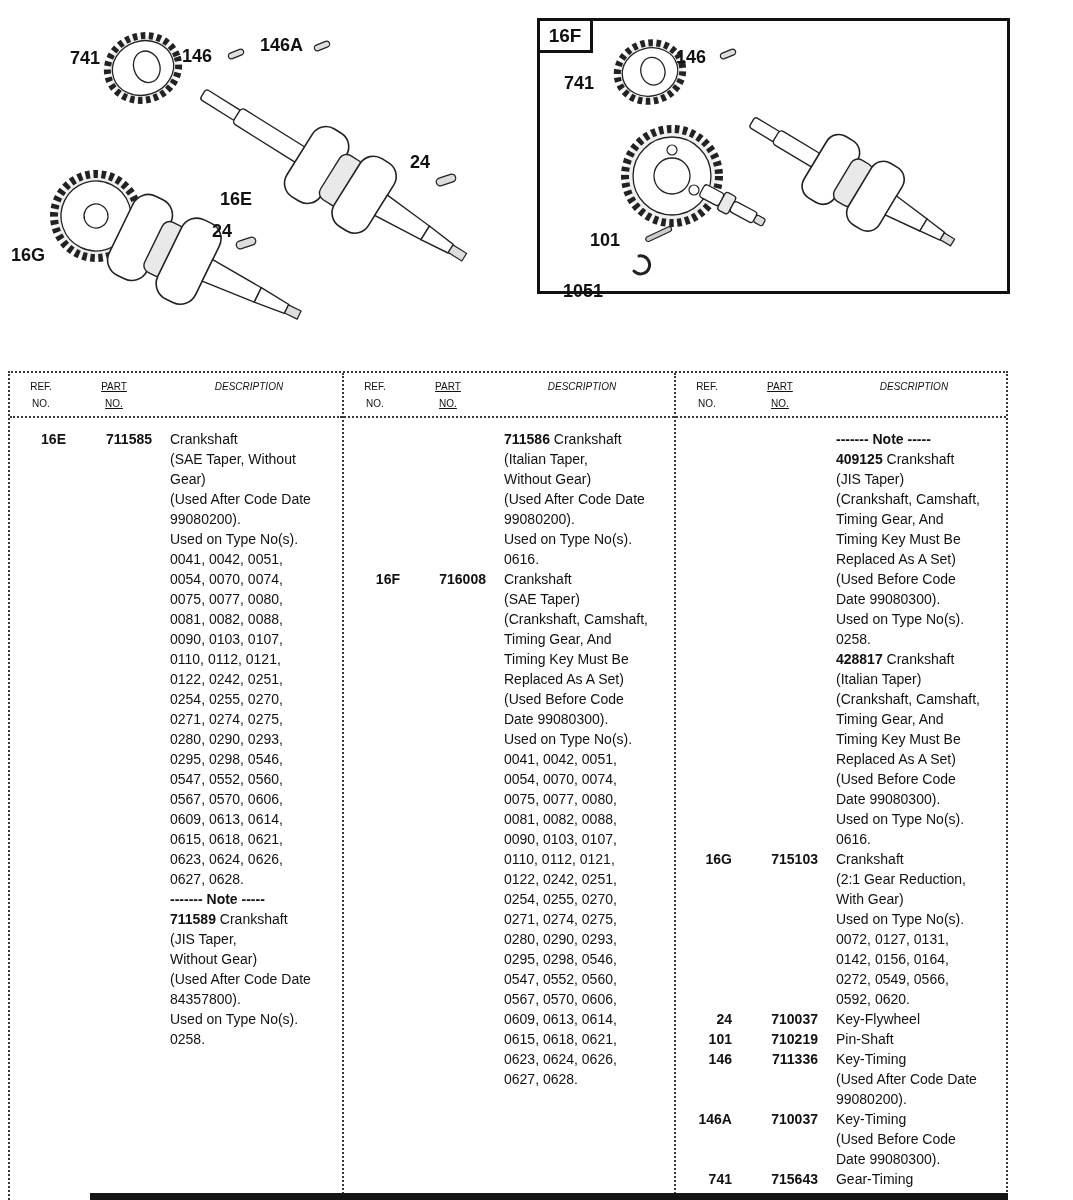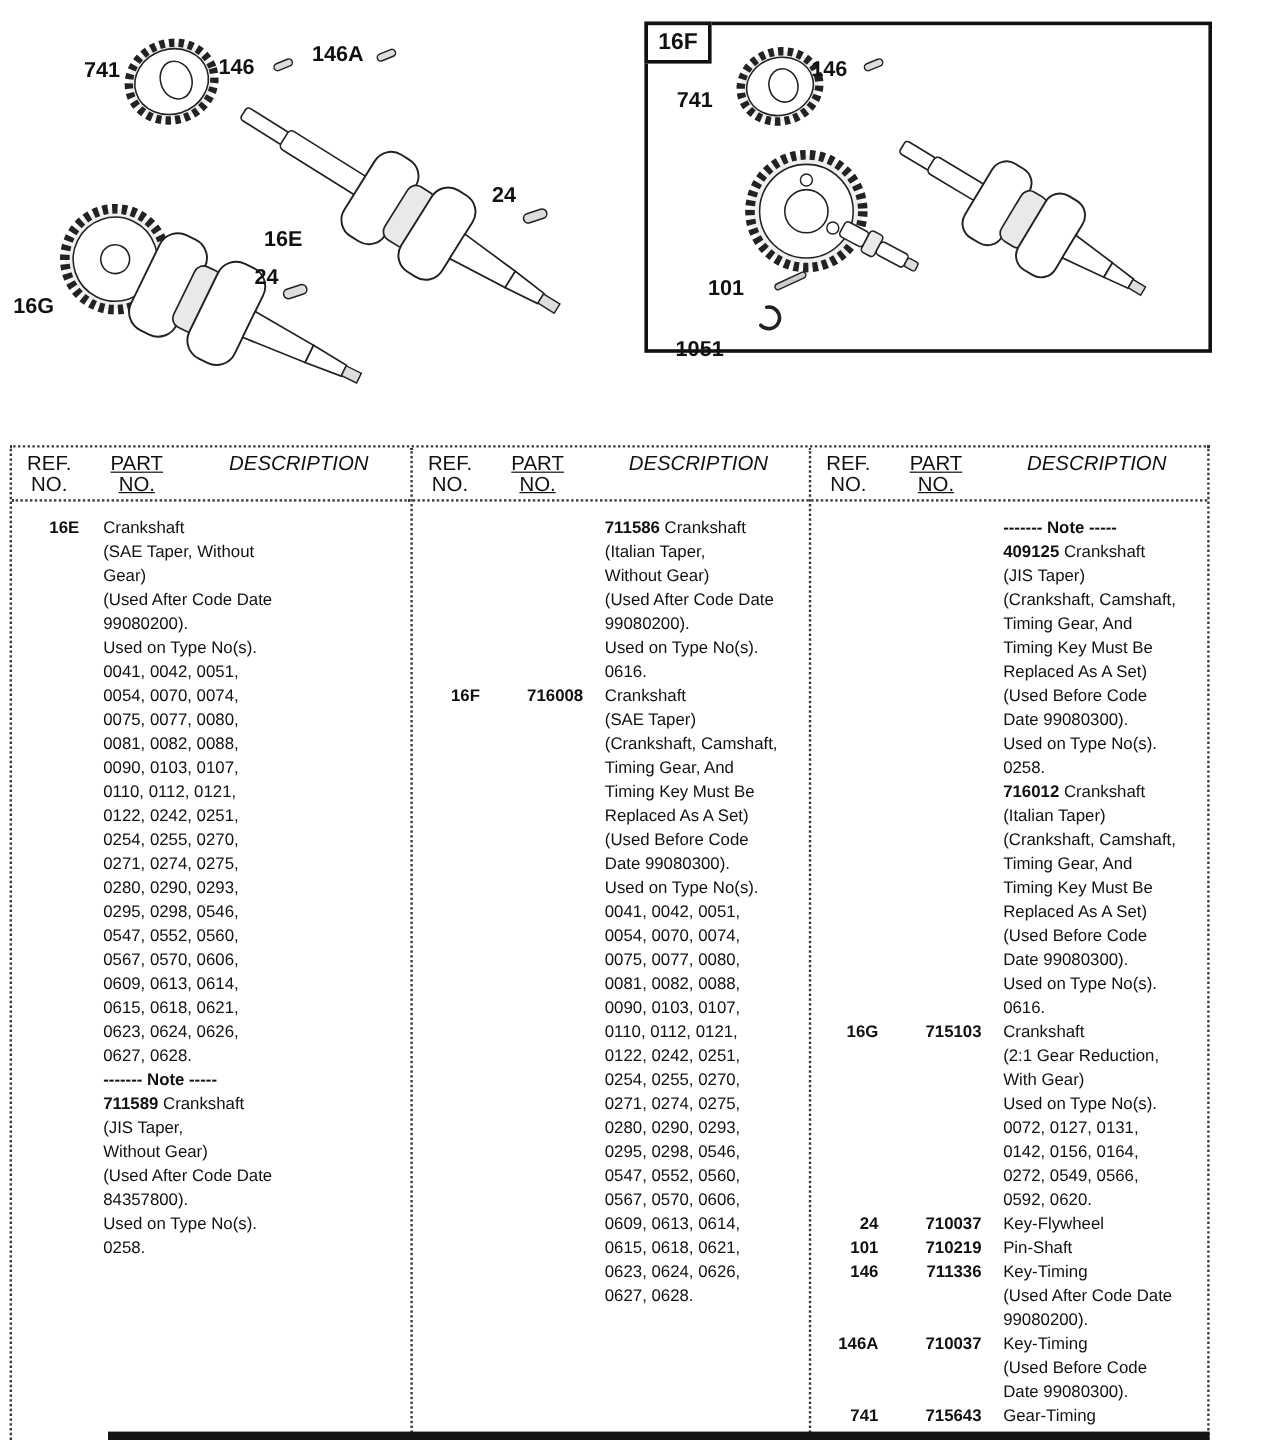--- a/index.html
+++ b/index.html
@@ -24,21 +24,21 @@
   
   #parts-table{
     position:absolute;left:8px;top:371px;width:1000px;height:840px;
     border:2px dotted #3a3a3a;box-sizing:border-box;
     display:flex;background:#fff;z-index:2;
   }
   .colgroup{width:33.333%;box-sizing:border-box;display:flex;flex-direction:column;}
   .colgroup + .colgroup{border-left:2px dotted #3a3a3a;}
   .thead{
     display:flex;border-bottom:2px dotted #3a3a3a;
-    padding:5px 0 4px 0;font-size:17px;line-height:17px;
+    padding:5px 0 4px 0;font-size:10px;line-height:17px;
   }
   .thead .hc{text-align:center;}
   .thead .h-ref{width:62px;}
   .thead .h-part{width:84px;text-decoration:underline;}
   .thead .h-desc{flex:1;display:flex;align-items:flex-start;justify-content:center;font-style:italic;}
   .tbody{padding-top:11px;flex:1;overflow:hidden;}
   .entry{display:flex;font-size:14px;line-height:20px;}
   .cell{box-sizing:border-box;}
   .cell.ref{width:62px;font-weight:bold;text-align:right;padding-right:6px;flex:none;}
   .cell.part{width:84px;font-weight:bold;text-align:right;padding-right:4px;flex:none;}
@@ -165,20 +165,21 @@
         <div>PART</div>
           <div>NO.</div>
       </div>
       <div class="hc h-desc">
         <div>DESCRIPTION</div>
       </div>
     </div>
     <div class="tbody">
         <div class="entry">
           <div class="cell ref">16E</div>
+          <div class="cell part">711585</div>
           <div class="cell desc">
             <div class="line">Crankshaft</div>
             <div class="line">(SAE Taper, Without</div>
             <div class="line">Gear)</div>
             <div class="line">(Used After Code Date</div>
             <div class="line">99080200).</div>
             <div class="line">Used on Type No(s).</div>
             <div class="line">0041, 0042, 0051,</div>
             <div class="line">0054, 0070, 0074,</div>
             <div class="line">0075, 0077, 0080,</div>
@@ -295,21 +296,21 @@
             <div class="line"><b>409125</b> Crankshaft</div>
             <div class="line">(JIS Taper)</div>
             <div class="line">(Crankshaft, Camshaft,</div>
             <div class="line">Timing Gear, And</div>
             <div class="line">Timing Key Must Be</div>
             <div class="line">Replaced As A Set)</div>
             <div class="line">(Used Before Code</div>
             <div class="line">Date 99080300).</div>
             <div class="line">Used on Type No(s).</div>
             <div class="line">0258.</div>
-            <div class="line"><b>716012</b> Crankshaft</div>
+            <div class="line"><b>428817</b> Crankshaft</div>
             <div class="line">(Italian Taper)</div>
             <div class="line">(Crankshaft, Camshaft,</div>
             <div class="line">Timing Gear, And</div>
             <div class="line">Timing Key Must Be</div>
             <div class="line">Replaced As A Set)</div>
             <div class="line">(Used Before Code</div>
             <div class="line">Date 99080300).</div>
             <div class="line">Used on Type No(s).</div>
             <div class="line">0616.</div>
           </div>

